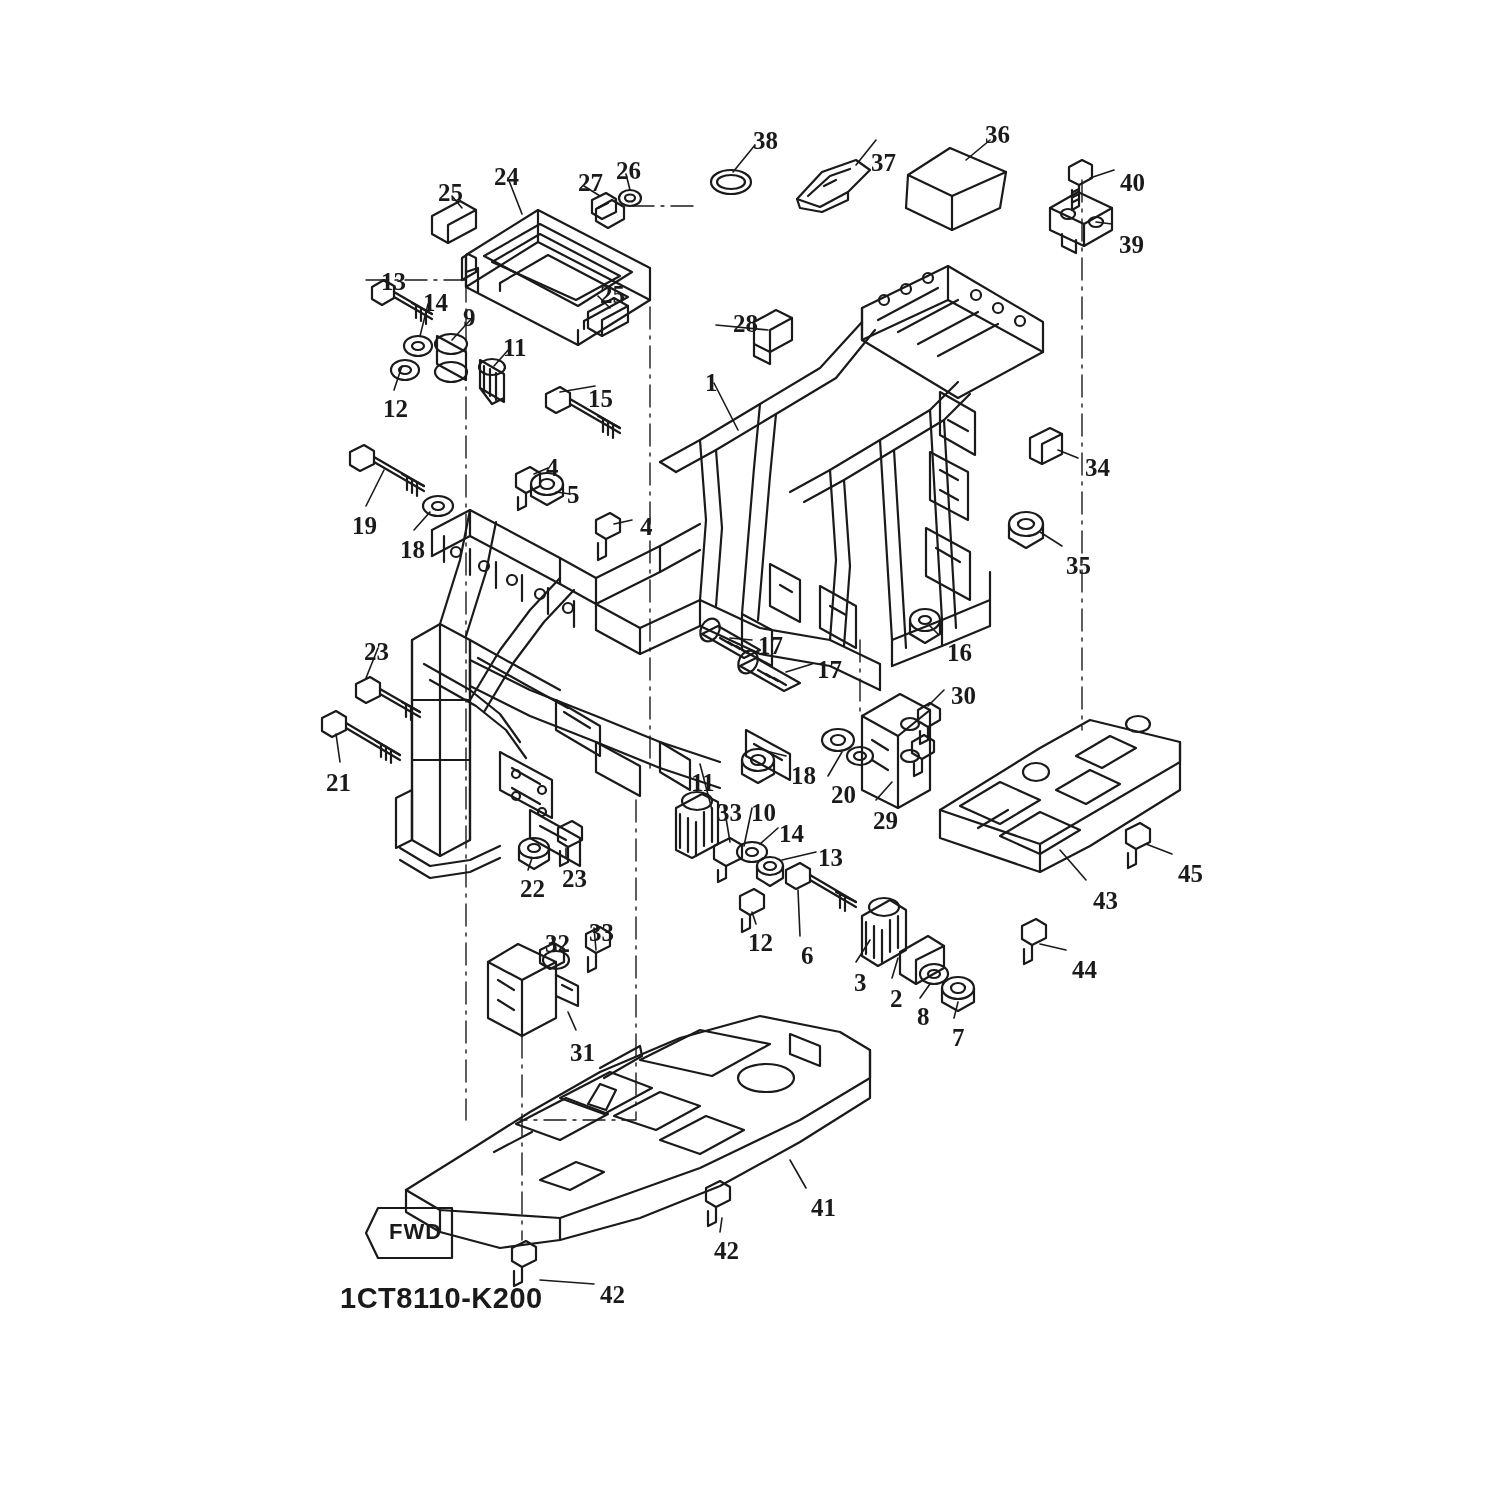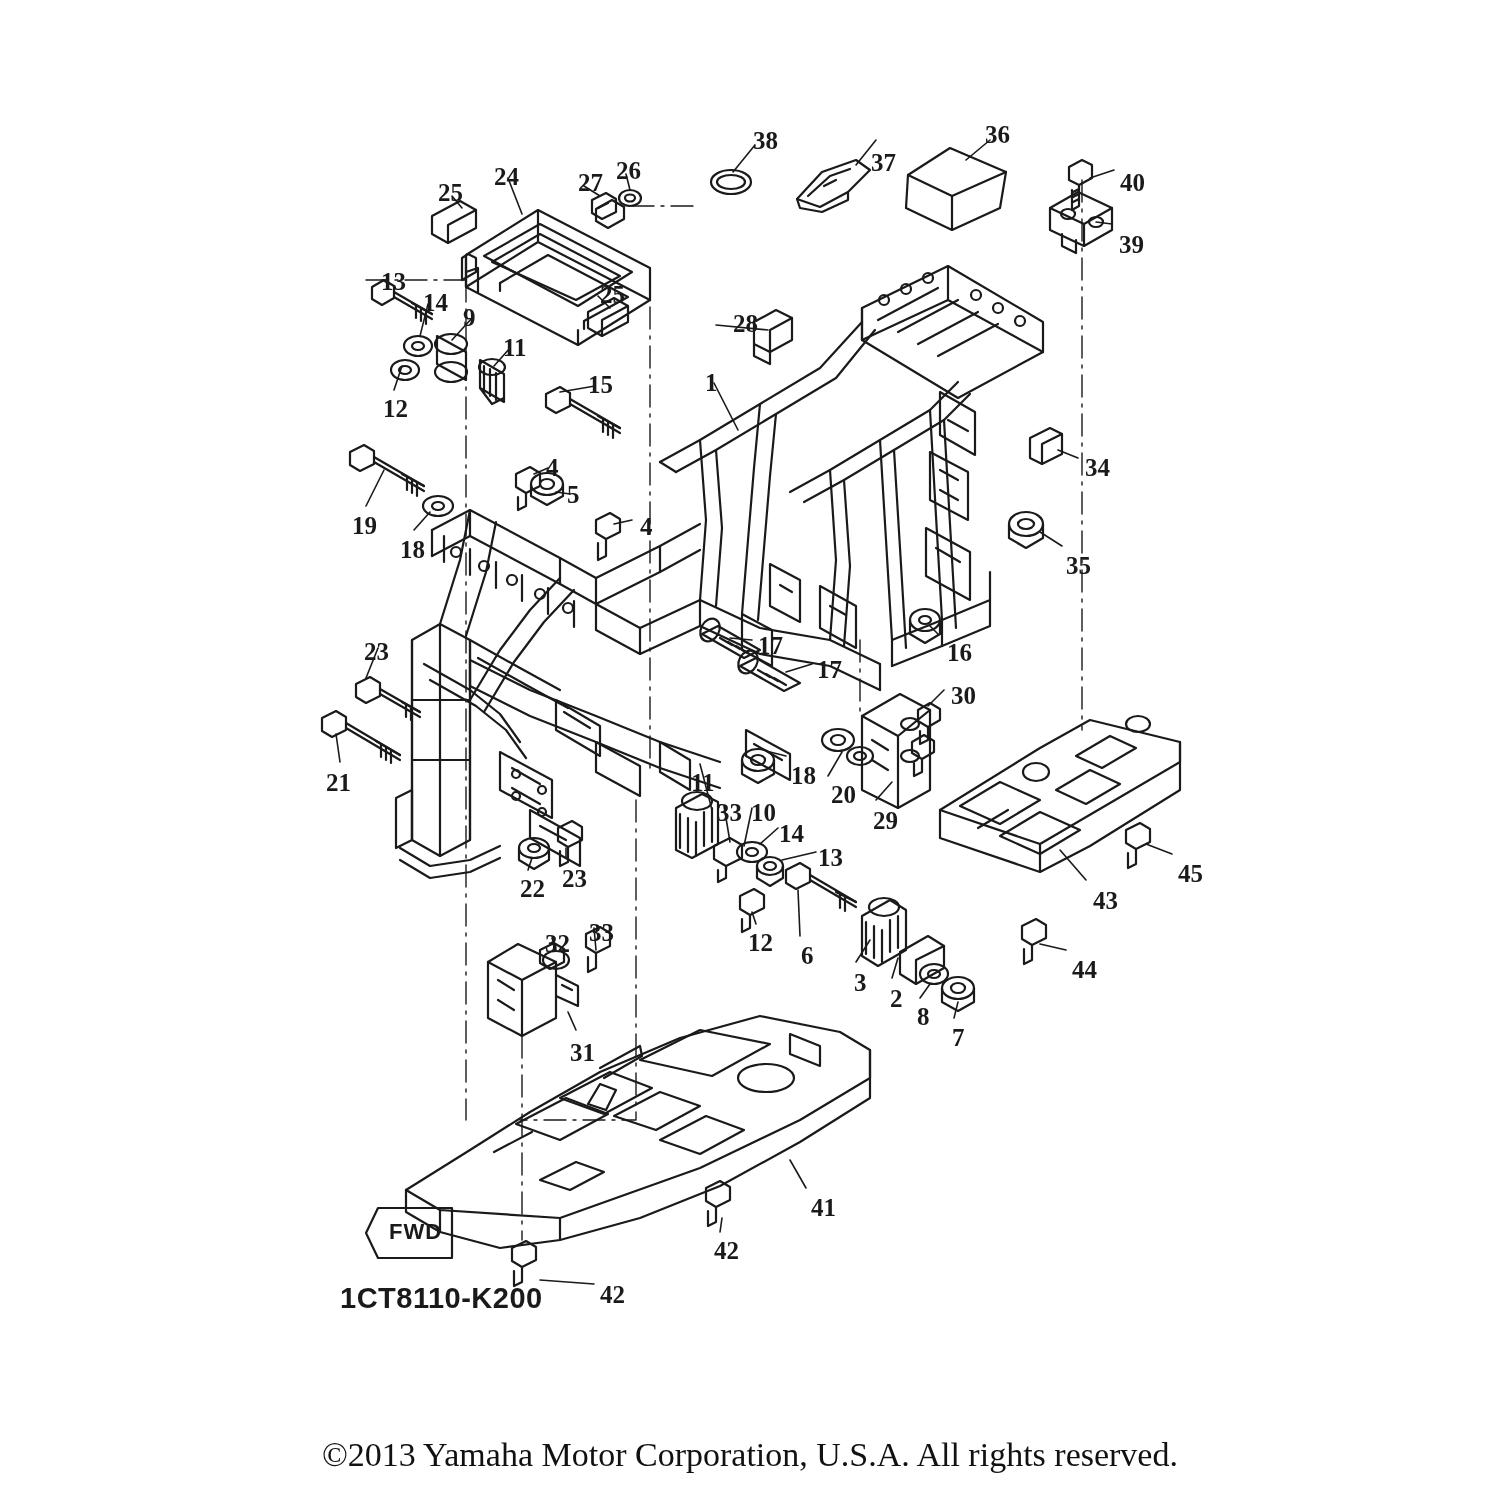--- a/index.html
+++ b/index.html
@@ -459,21 +459,21 @@
       <div class="callout" style="left: 616px; top: 158px;">26</div>
       <div class="callout" style="left: 438px; top: 180px;">25</div>
       <div class="callout" style="left: 1119px; top: 232px;">39</div>
       <div class="callout" style="left: 600px; top: 282px;">25</div>
       <div class="callout" style="left: 381px; top: 269px;">13</div>
       <div class="callout" style="left: 423px; top: 290px;">14</div>
       <div class="callout" style="left: 701px; top: 311px; margin-left: 32px;">28</div>
       <div class="callout" style="left: 463px; top: 305px;">9</div>
       <div class="callout" style="left: 503px; top: 335px;">11</div>
       <div class="callout" style="left: 383px; top: 396px;">12</div>
-      <div class="callout" style="left: 588px; top: 372px;">15</div>
+      <div class="callout" style="left: 588px; top: 386px;">15</div>
       <div class="callout" style="left: 705px; top: 370px;">1</div>
       <div class="callout" style="left: 1085px; top: 455px;">34</div>
       <div class="callout" style="left: 546px; top: 455px;">4</div>
       <div class="callout" style="left: 567px; top: 482px;">5</div>
       <div class="callout" style="left: 352px; top: 513px;">19</div>
       <div class="callout" style="left: 640px; top: 514px;">4</div>
       <div class="callout" style="left: 400px; top: 537px;">18</div>
       <div class="callout" style="left: 1066px; top: 553px;">35</div>
       <div class="callout" style="left: 947px; top: 640px;">16</div>
       <div class="callout" style="left: 364px; top: 639px;">23</div>
@@ -503,14 +503,13 @@
       <div class="callout" style="left: 917px; top: 1004px;">8</div>
       <div class="callout" style="left: 952px; top: 1025px;">7</div>
       <div class="callout" style="left: 570px; top: 1040px;">31</div>
       <div class="callout" style="left: 811px; top: 1195px;">41</div>
       <div class="callout" style="left: 714px; top: 1238px;">42</div>
       <div class="callout" style="left: 600px; top: 1282px;">42</div>
     </div>
 
   <div id="fwd-label">FWD</div>
   <div id="part-number">1CT8110-K200</div>
-  <div id="copyright">©2013 Yamaha Motor Corporation, U.S.A. All rights reserved.</div>
 </div>
 
 </body></html>

